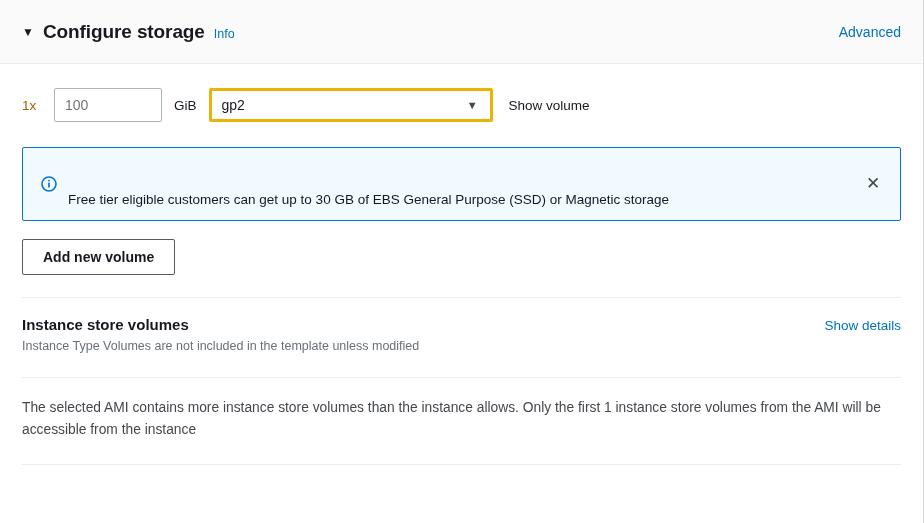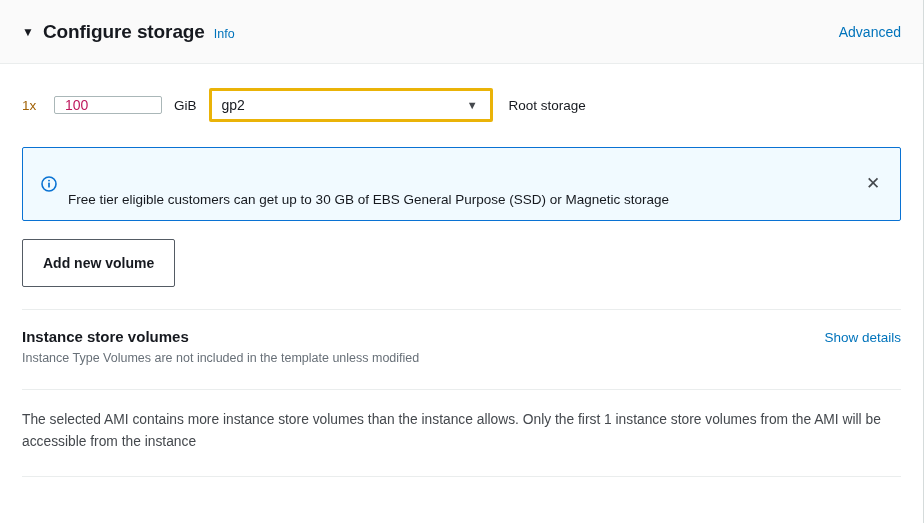--- a/index.html
+++ b/index.html
@@ -76,27 +76,27 @@
     gap: 12px;
     padding-top: 24px;
   }
   .multiplier {
     font-size: 13.5px;
     color: #a16207;
     width: 20px;
   }
   .size-input {
     width: 108px;
-    height: 18px;
+    height: 34px;
     border: 1px solid #aab7b8;
     border-radius: 2px;
     padding: 0 10px;
     font-family: "Liberation Sans", sans-serif;
     font-size: 14px;
-    color: #be185d;
+    color: #737373;
     background: #ffffff;
     outline: none;
   }
   .unit-label {
     font-size: 13.5px;
     color: #16191f;
   }
   .type-select {
     position: relative;
     width: 284px;
@@ -162,21 +162,21 @@
     cursor: pointer;
     color: #44484d;
     font-size: 17px;
     line-height: 1;
     margin-left: 10px;
   }
 
   
   .add-volume-btn {
     margin-top: 18px;
-    height: 48px;
+    height: 36px;
     padding: 0 20px;
     background: #ffffff;
     border: 1px solid #545b64;
     border-radius: 2px;
     font-family: "Liberation Sans", sans-serif;
     font-size: 14px;
     font-weight: bold;
     color: #16191f;
     cursor: pointer;
   }
@@ -253,21 +253,21 @@
 
     
     <div class="volume-row">
       <span class="multiplier">1x</span>
       <input class="size-input" type="text" value="100" style="">
       <span class="unit-label">GiB</span>
       <div class="type-select">
         <span class="type-select-value">gp2</span>
         <span class="chev">▼</span>
       </div>
-      <span class="root-label">Root storage</span>
+      <span class="root-label">Show volume</span>
     </div>
 
     
     <div class="alert">
       <span class="alert-icon">
         <svg width="16" height="16" viewBox="0 0 16 16" aria-hidden="true">
           <circle cx="8" cy="8" r="7" fill="none" stroke="#0972d3" stroke-width="1.6"></circle>
           <circle cx="8" cy="4.6" r="0.95" fill="#0972d3"></circle>
           <rect x="7.15" y="6.6" width="1.7" height="5" rx="0.6" fill="#0972d3"></rect>
         </svg>

